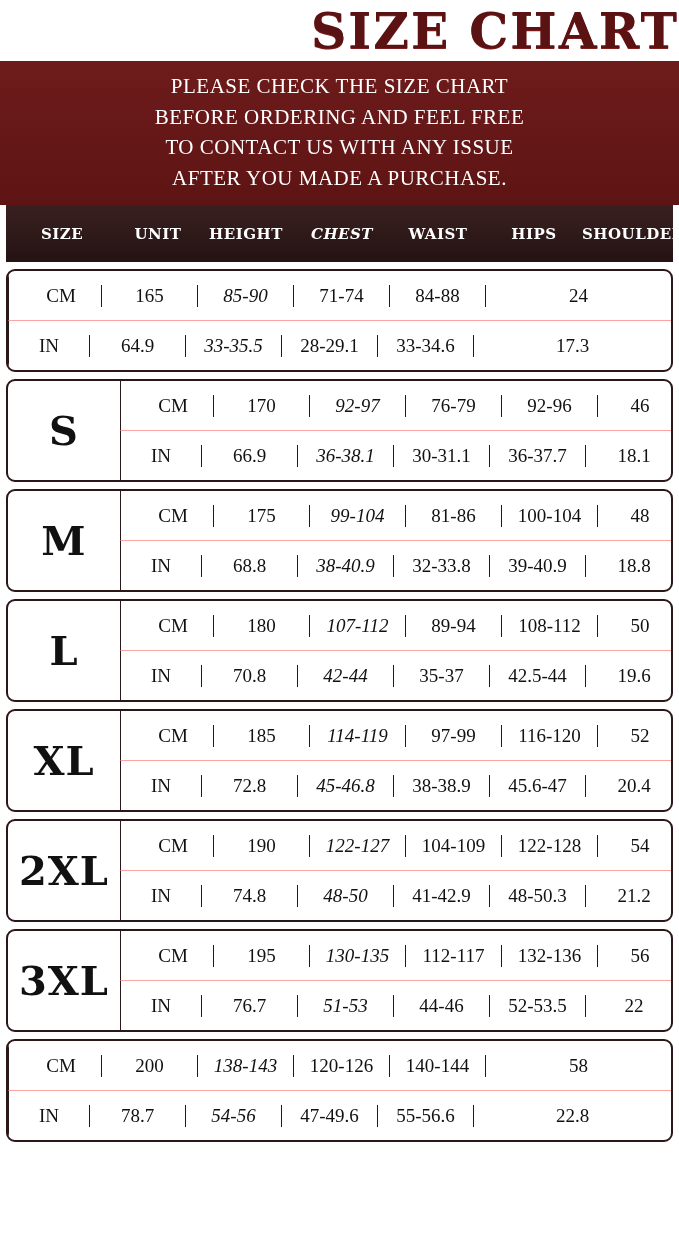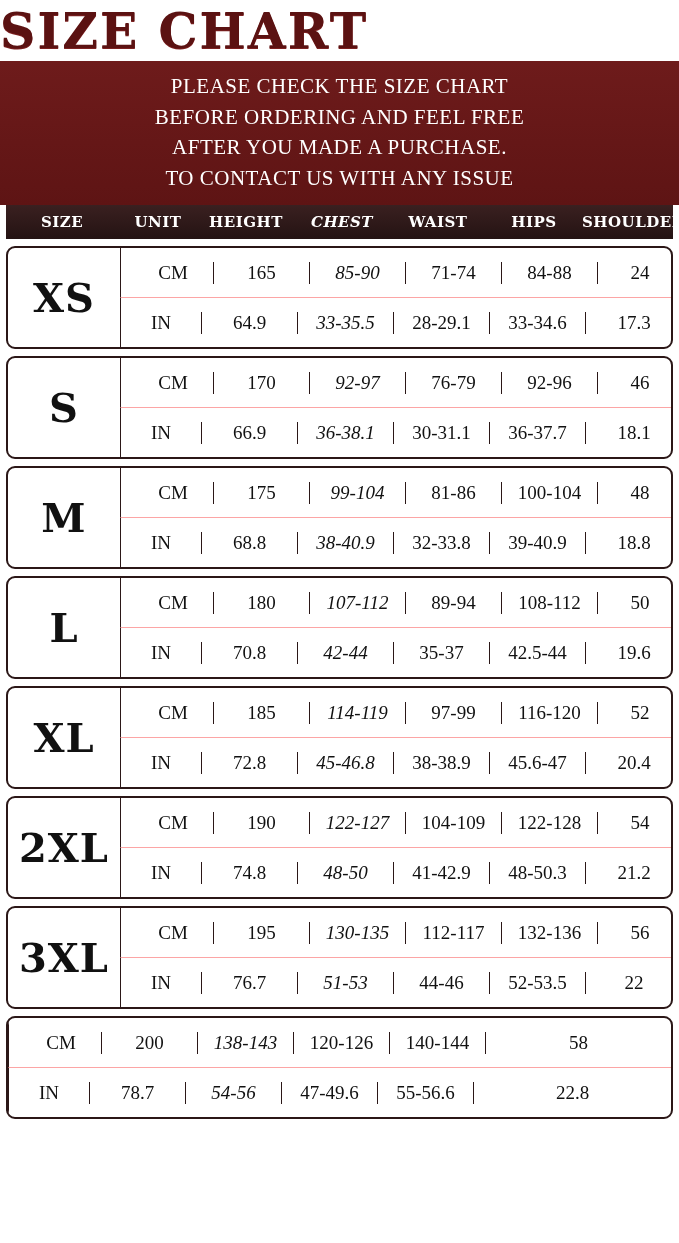--- a/index.html
+++ b/index.html
@@ -18,21 +18,21 @@
     width: 679px;
     height: 1243px;
     box-sizing: border-box;
     background: #fff;
     display: flex;
     flex-direction: column;
   }
 
   
   .title-bar {
-    text-align: left;
+    text-align: right;
     padding: 6px 0 4px 0;
   }
   .title-bar h1 {
     margin: 0;
     font-family: "DejaVu Serif", serif;
     font-weight: 700;
     font-size: 49px;
     letter-spacing: 2px;
     color: #5b1212;
     line-height: 1.05;
@@ -61,21 +61,21 @@
     box-sizing: border-box;
     flex: 1 1 auto;
     display: flex;
     flex-direction: column;
   }
   .hdr {
     display: flex;
     background: #2b1717;
     background: linear-gradient(180deg,#3a2020 0%,#241313 100%);
     color: #ffffff;
-    height: 34px;
+    height: 57px;
     align-items: center;
     font-family: "DejaVu Serif", serif;
     font-weight: 700;
     font-size: 15px;
     letter-spacing: 0.5px;
   }
   .hdr div {
     text-align: center;
   }
 
@@ -143,38 +143,37 @@
 
 <div class="page">
 
   <div class="title-bar">
     <h1>SIZE CHART</h1>
   </div>
 
   <div class="banner">
     <p>PLEASE CHECK THE SIZE CHART</p>
     <p>BEFORE ORDERING AND FEEL FREE</p>
+    <p>TO CONTACT US WITH ANY ISSUE</p>
     <p>AFTER YOU MADE A PURCHASE.</p>
-    <p>TO CONTACT US WITH ANY ISSUE</p>
   </div>
 
   <div class="chart">
 
     <div class="hdr">
       <div class="c-size">SIZE</div>
       <div class="c-unit">UNIT</div>
       <div class="c-height">HEIGHT</div>
       <div class="c-chest">CHEST</div>
       <div class="c-waist">WAIST</div>
       <div class="c-hips">HIPS</div>
       <div class="c-shoulder">SHOULDER</div>
     </div>
 
     <div class="block">
-      <div class="size-cell c-size">XS</div>
       <div class="rows">
         <div class="row top">
           <div class="c-unit unit-cell">CM</div>
           <div class="c-height cell-div">165</div>
           <div class="c-chest cell-div">85-90</div>
           <div class="c-waist cell-div">71-74</div>
           <div class="c-hips cell-div">84-88</div>
           <div class="c-shoulder cell-div">24</div>
         </div>
         <div class="row">

